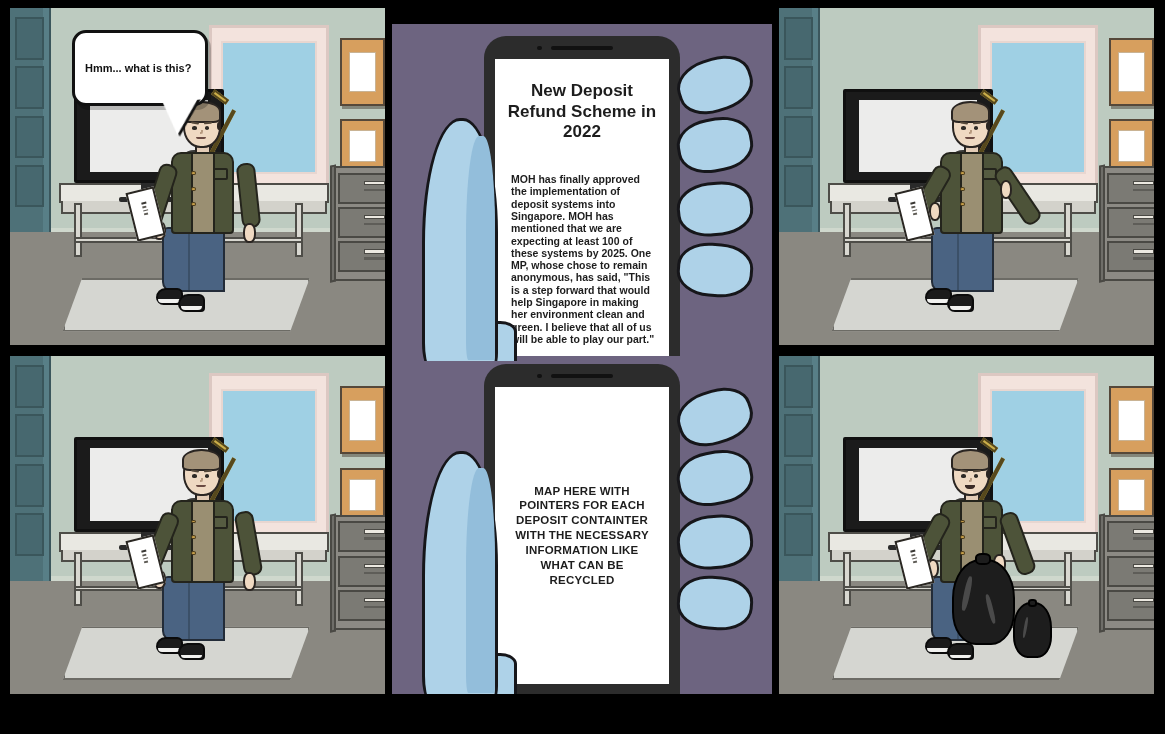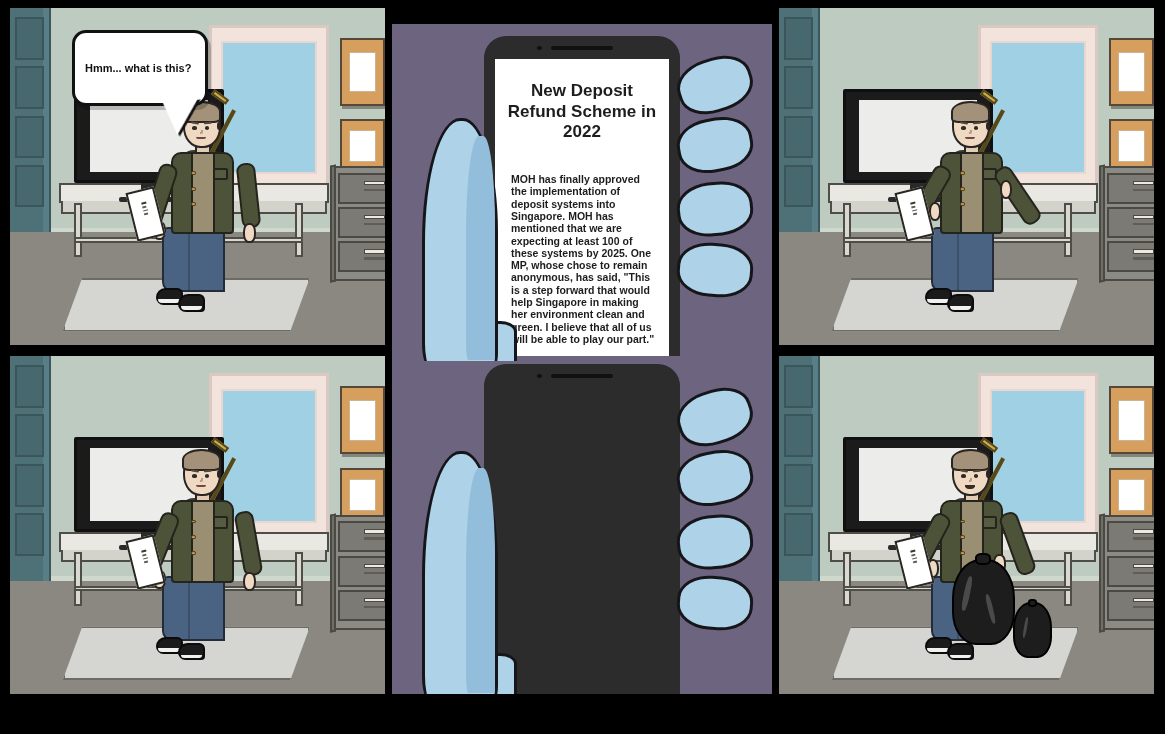--- a/index.html
+++ b/index.html
@@ -623,20 +623,23 @@
           <div class="shade"></div>
         </div>
       <div class="wrist"></div>
       <div class="finger fg1"></div>
       <div class="finger fg2"></div>
       <div class="finger fg3"></div>
       <div class="finger fg4"></div>
       <div class="phone ph-bot">
         <div class="camdot"></div>
         <div class="speaker"></div>
+        <div class="screen">
+          <div class="map-text">MAP HERE WITH POINTERS FOR EACH DEPOSIT CONTAINTER WITH THE NECESSARY INFORMATION LIKE WHAT CAN BE RECYCLED</div>
+        </div>
       </div>
     </div>
   </div>
 
   <div class="panel p-br">
     <div class="room">
       <div class="wall"></div>
         <div class="wall-base"></div>
         <div class="floor"></div>
       <div class="door">

